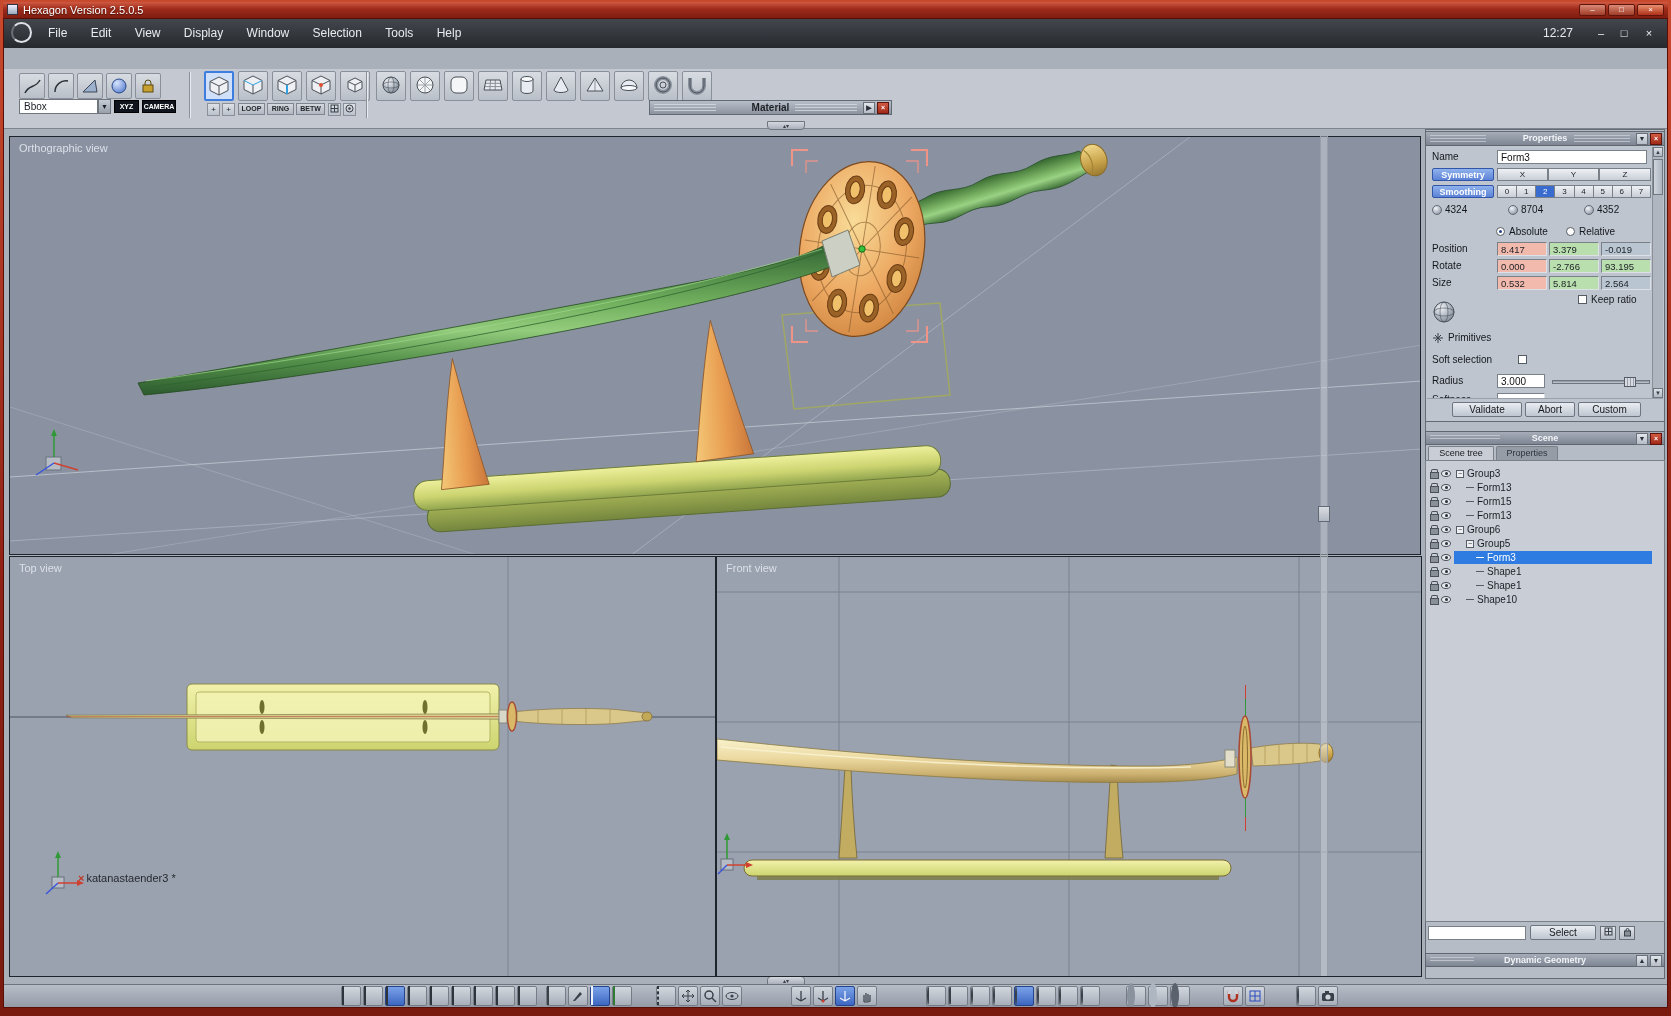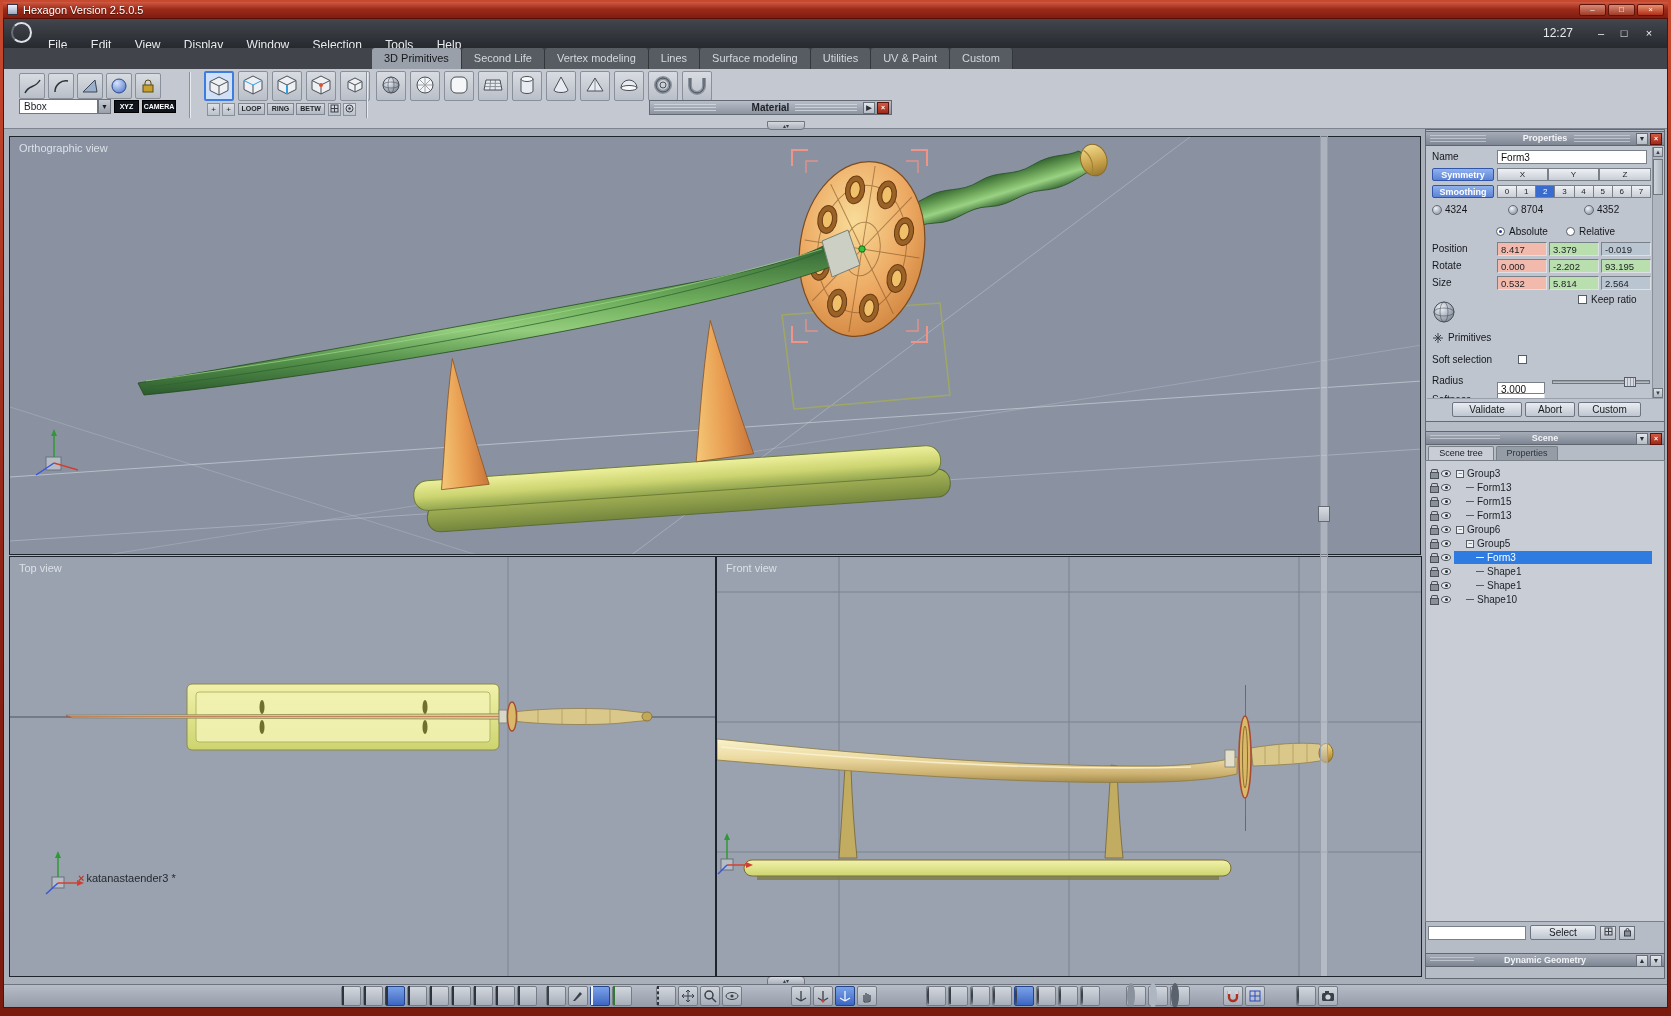--- a/index.html
+++ b/index.html
@@ -10,21 +10,21 @@
 .ticon{position:absolute;left:4px;top:2px;width:11px;height:11px;background:linear-gradient(#eef,#9ab);border:1px solid #334}
 .ttxt{position:absolute;left:20px;top:1px;line-height:14px;text-shadow:0 1px 1px #40100a}
 .tbtn{position:absolute;top:2px;width:27px;height:12px;background:linear-gradient(#d98a76,#a03c28);border:1px solid #5e140a;color:#fff;font-size:8px;line-height:10px;text-align:center;border-radius:2px}
 .tbtn.cl{background:linear-gradient(#e89070,#b03018)}
 
 .app{position:absolute;left:3px;top:18px;right:3px;bottom:8px;background:#aab0ba;border:1px solid #5a0e06;overflow:hidden}
 
 .menubar{position:absolute;left:0;top:0;right:0;height:29px;background:linear-gradient(#43474d,#26292e);color:#e9ebee;font-size:12px}
 .logo{position:absolute;left:7px;top:3px;width:21px;height:21px;border:2px solid #dfe2e8;border-radius:50%;border-left-color:#6a7078}
 .menus{position:absolute;left:34px;top:0;height:29px;line-height:29px}
-.mitem{display:inline-block;padding:12px 10px;height:17px}
+.mitem{display:inline-block;padding:0 10px;height:17px}
 .clock{position:absolute;right:94px;top: 0;line-height:29px;font-size:12px}
 .mglyph{position:absolute;top:6px;width:20px;height:17px;color:#f0f2f5;font-size:11px;text-align:center;line-height:16px}
 
 .tabbar{position:absolute;left:0;top:29px;right:0;height:21px;background:#41454b}
 .tabs{position:absolute;left:368px;top:0;height:21px;white-space:nowrap}
 .tab{display:inline-block;height:21px;line-height:21px;padding:0 12px;font-size:11px;background:#575b62;color:#d4d8de;border-right:1px solid #33363b;border-radius:3px 3px 0 0}
 .tab.act{background:#9aa0aa;color:#15171a}
 
 .toolbar{position:absolute;left:0;top:50px;right:0;height:60px;background:#c3c8d1;border-bottom:1px solid #7e8490}
 .tico{position:absolute;width:26px;height:26px;background:linear-gradient(#d8dce2,#b9bfc8);border:1px solid #8a909a;border-radius:2px}
@@ -206,25 +206,20 @@
       <span class="mitem">Selection</span>
       <span class="mitem">Tools</span>
       <span class="mitem">Help</span>
     </span>
     <span class="clock">12:27</span>
     <span class="mglyph" style="right:56px">–</span>
     <span class="mglyph" style="right:33px">□</span>
     <span class="mglyph" style="right:8px">×</span>
   </div>
 
-  <div class="tabbar">
-    <span class="tabs">
-      <span class="tab act">3D Primitives</span><span class="tab">Second Life</span><span class="tab">Vertex modeling</span><span class="tab">Lines</span><span class="tab">Surface modeling</span><span class="tab">Utilities</span><span class="tab">UV &amp; Paint</span><span class="tab">Custom</span>
-    </span>
-  </div>
 
   <div class="toolbar">
 
     <span class="tico" style="left:15px;top:4px">
         <svg class="ic14" width="20" height="20" viewBox="0 0 20 20">
           <path d="M3 17 C7 8,13 13,18 4" stroke="#2a3038" fill="none" stroke-width="1.5"></path>
         </svg>
       </span>
     <span class="tico" style="left:44px;top:4px">
         <svg class="ic14" width="20" height="20" viewBox="0 0 20 20">
@@ -587,41 +582,41 @@
     <span class="rad on" style="left:70px;top:95px"></span>
     <span class="plbl" style="left:83px;top:93px">Absolute</span>
     <span class="rad" style="left:140px;top:95px"></span>
     <span class="plbl" style="left:153px;top:93px">Relative</span>
     <span class="plbl" style="left:6px;top:110px">Position</span>
     <span class="fld fx" style="left:71px;top:110px;width:50px">8.417</span>
     <span class="fld fy" style="left:123px;top:110px;width:50px">3.379</span>
     <span class="fld fz" style="left:175px;top:110px;width:50px">-0.019</span>
     <span class="plbl" style="left:6px;top:127px">Rotate</span>
     <span class="fld fx" style="left:71px;top:127px;width:50px">0.000</span>
-    <span class="fld fy" style="left:123px;top:127px;width:50px">-2.202</span>
+    <span class="fld fy" style="left:123px;top:127px;width:50px">-2.766</span>
     <span class="fld fy" style="left:175px;top:127px;width:50px">93.195</span>
     <span class="plbl" style="left:6px;top:144px">Size</span>
     <span class="fld fx" style="left:71px;top:144px;width:50px">0.532</span>
     <span class="fld fy" style="left:123px;top:144px;width:50px">5.814</span>
     <span class="fld fz" style="left:175px;top:144px;width:50px">2.564</span>
     <span class="chk" style="left:152px;top:163px"></span>
     <span class="plbl" style="left:165px;top:161px">Keep ratio</span>
     <svg style="position:absolute;left:6px;top:168px" width="24" height="24" viewBox="0 0 24 24">
         <circle cx="12" cy="12" r="10" fill="url(#gBall)" stroke="#4a5058"></circle>
         <ellipse cx="12" cy="12" rx="10" ry="4" fill="none" stroke="#4a5058" opacity=".6"></ellipse>
         <ellipse cx="12" cy="12" rx="4" ry="10" fill="none" stroke="#4a5058" opacity=".6"></ellipse>
       </svg>
     <svg style="position:absolute;left:6px;top:200px" width="12" height="12" viewBox="0 0 12 12">
         <path d="M6 1 V11 M1 6 H11 M3 3 L9 9 M9 3 L3 9" stroke="#3a4048"></path>
       </svg>
     <span class="plbl" style="left:22px;top:199px">Primitives</span>
     <span class="plbl" style="left:6px;top:221px">Soft selection</span>
     <span class="chk" style="left:92px;top:223px"></span>
     <span class="plbl" style="left:6px;top:242px">Radius</span>
-    <input class="inp" style="left: 71px; top: 242px; width: 48px; margin-top: 8px;" value="3.000">
+    <input class="inp" style="left: 71px; top: 242px; width: 48px;" value="3.000">
     <span class="slider" style="left:126px;top:248px;width:98px"></span>
     <span class="slthumb" style="left:198px;top:245px"></span>
     <span class="plbl" style="left:6px;top:261px">Softness</span>
     <span class="fld" style="left:71px;top:261px;width:48px;background:#fff">50.000</span>
     <div class="btnbar">
       <span class="cbtn" style="left:25px;top:3px;width:70px">Validate</span>
       <span class="cbtn" style="left:98px;top:3px;width:50px">Abort</span>
       <span class="cbtn" style="left:151px;top:3px;width:63px">Custom</span>
     </div>
     <div class="pscroll">

